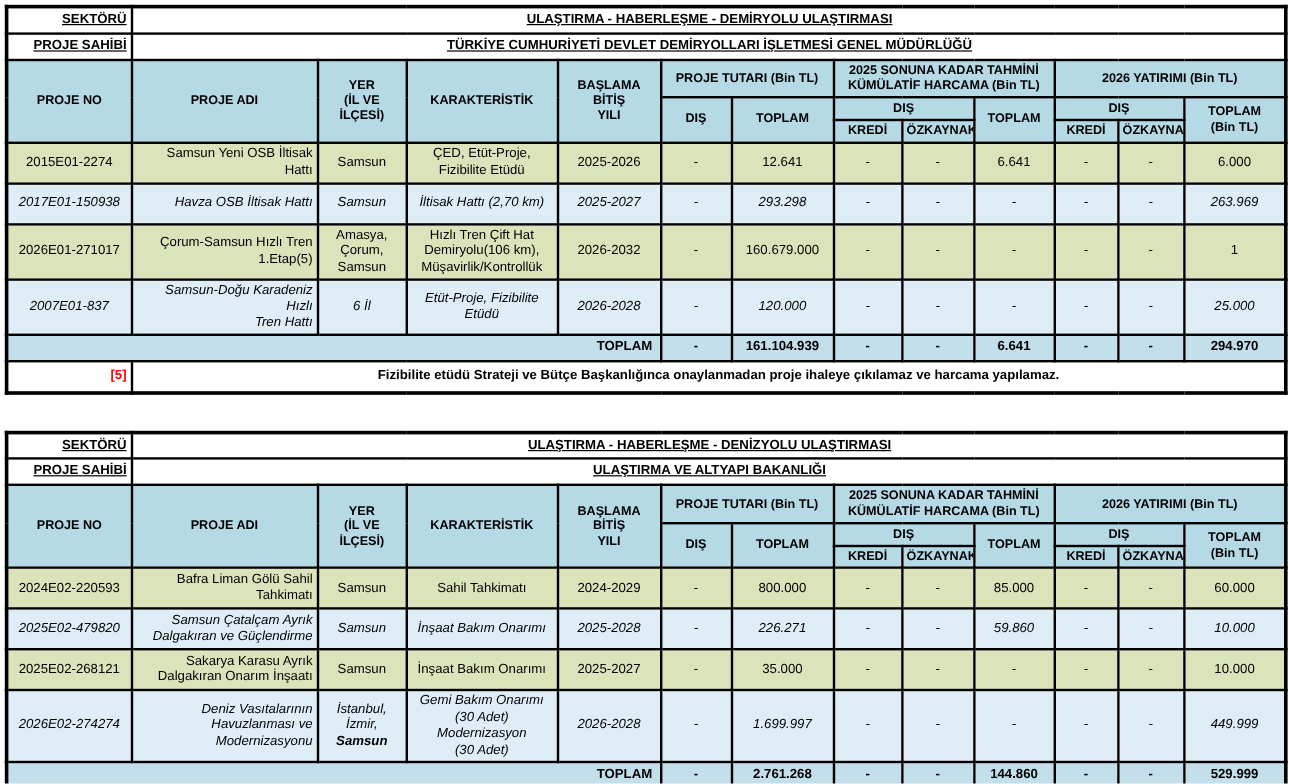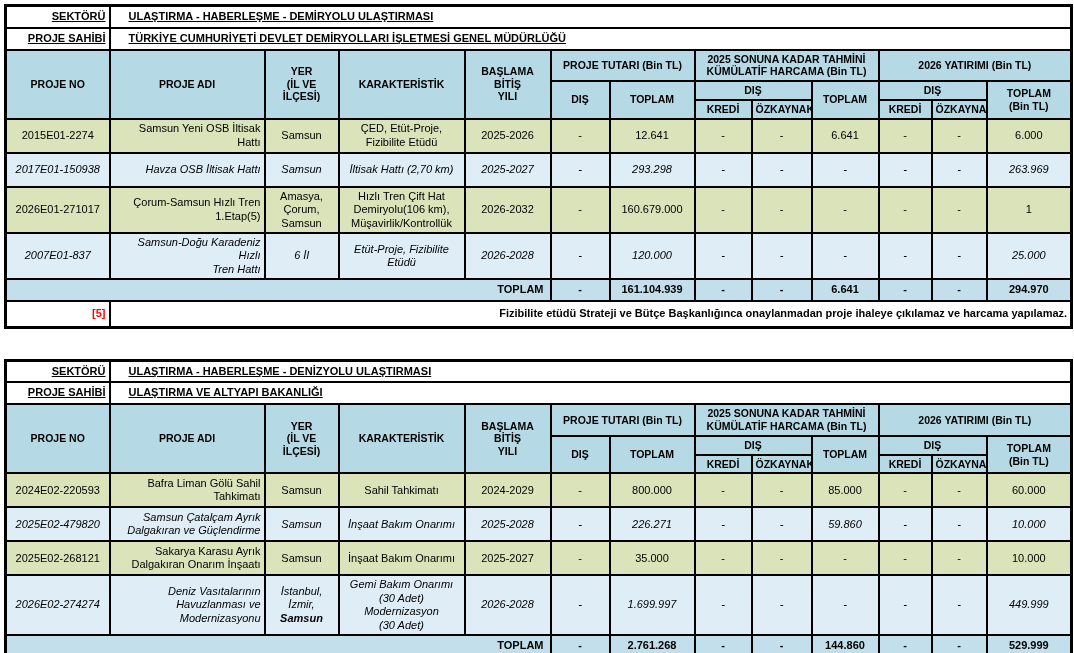--- a/index.html
+++ b/index.html
@@ -30,42 +30,42 @@
     line-height:1.22;
     vertical-align:middle;
     text-align:center;
     white-space:pre-line;
     padding:2px 3px;
     overflow:hidden;
   }
   
   .meta-row td{height:22px;background:#fff;font-weight:bold;text-decoration:underline;}
   .meta-row .meta-label{text-align:right;padding-right:3px;}
-  .meta-row .meta-value{text-align:left;padding-left:18px;}
+  .meta-row .meta-value{text-align:center;padding-left:5px;}
   
   .ghead-row td,.shead-row td{
     background:var(--head-blue);
     font-weight:bold;
     font-size:10.5px;
   }
   .ghead-row td{height:24px;}
   .shead-row td{height:18px;white-space:nowrap;}
   .shead-row td.pl{white-space:pre-line;}
   
   .data-row td{height:34px;}
   .data-row.green td{background:var(--row-green);}
   .data-row.blue td{background:var(--row-blue);font-style:italic;}
   .data-row .c-adi{text-align:right;padding-left:5px;}
   
   .total-row td{background:var(--total-blue);font-weight:bold;height:22px;}
   .total-row .toplam-label{text-align:right;padding-right:6px;}
   
   .fn-row td{background:#fff;height:26px;font-weight:bold;}
   .fn-row .fn-ref{color:var(--fn-red);text-align:right;padding-right:3px;}
-  .fn-row .fn-text{text-align:right;padding-left:20px;}
+  .fn-row .fn-text{text-align:center;padding-left:20px;}
   .table-gap{height:30px;}
 </style>
 </head>
 <body>
 
 <div class="page">
 
   <table class="ptable">
     <colgroup>
       <col style="width:104px">

